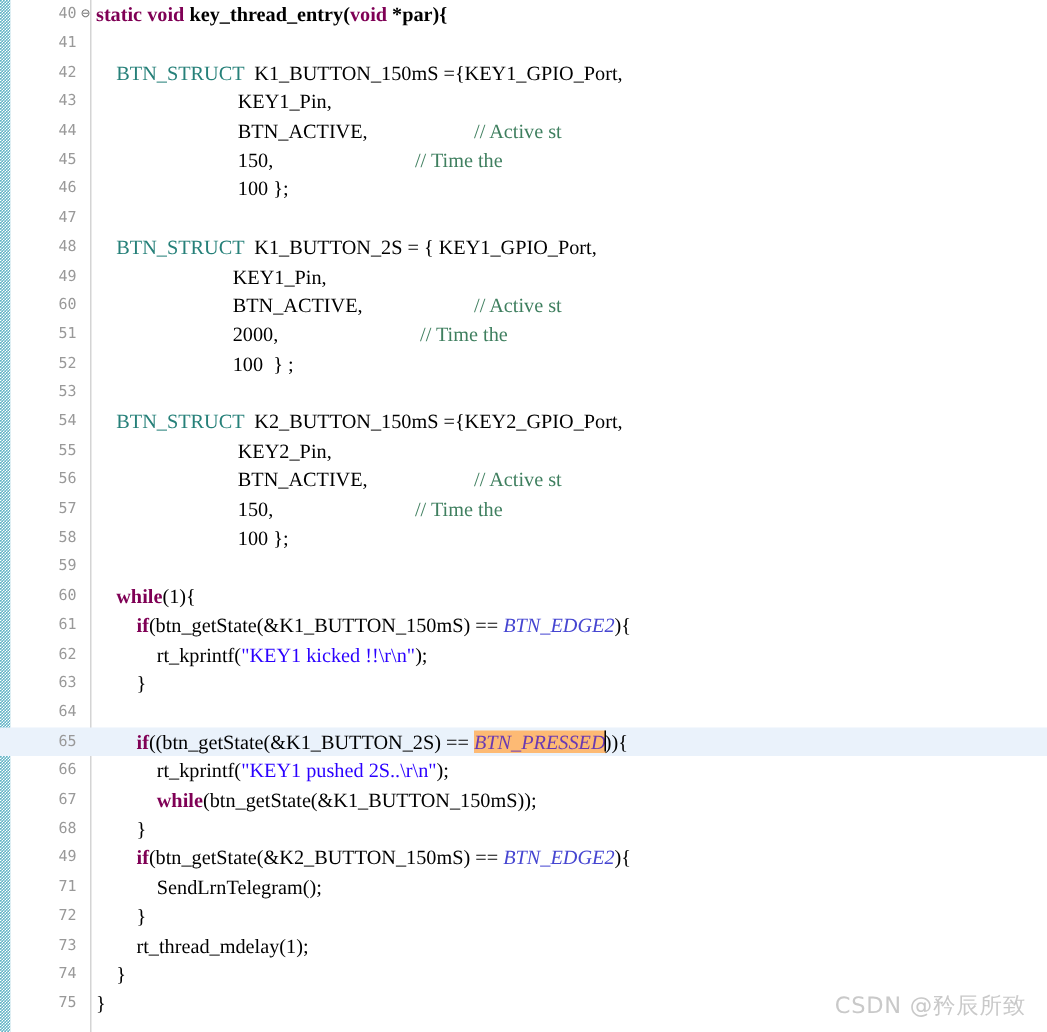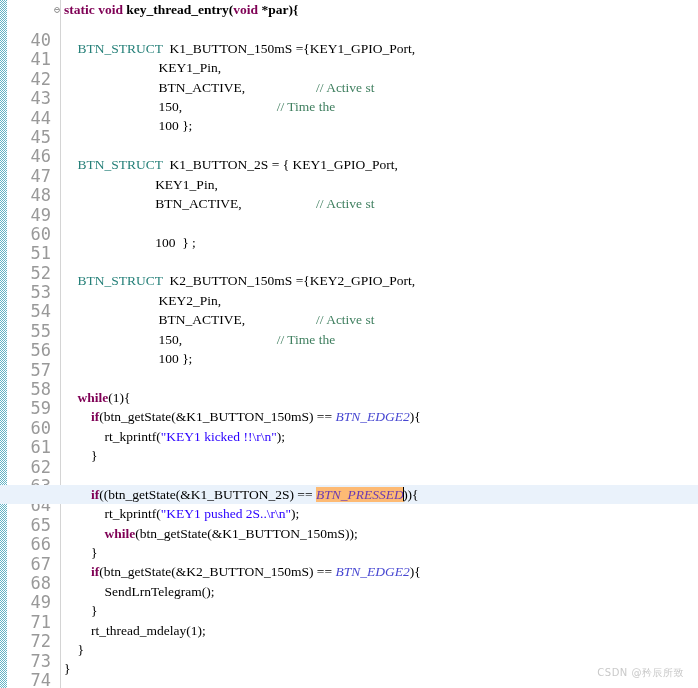--- a/index.html
+++ b/index.html
@@ -70,23 +70,22 @@
   .line.current {
     background: #eaf2fb;
   }
 
   .lnum {
     position: absolute;
     left: 7px;
     width: 44px;
     text-align: right;
     color: #999999;
-    font-size: 17px;
+    font-size: 10px;
     font-family: "DejaVu Sans Mono", monospace;
-    margin-top: 31px;
   }
 
   .fold {
     position: absolute;
     left: 52px;
     width: 10px;
     color: #7a7a7a;
     font-size: 10px;
     text-align: center;
   }
@@ -124,21 +123,21 @@
     vertical-align: -2px;
     margin: 0 -0.8px;
   }
 
   
   .watermark {
     position: absolute;
     right: 14px;
     bottom: 8px;
     color: #c9c9c9;
-    font-size: 10px;
+    font-size: 15px;
     font-family: "DejaVu Sans", sans-serif;
     letter-spacing: 0.5px;
     user-select: none;
   }
 </style>
 </head>
 <body>
 
 <div id="editor">
 
@@ -151,21 +150,21 @@
       <div class="line"><span class="lnum">41</span><span class="code"></span></div>
       <div class="line"><span class="lnum">42</span><span class="code"><span class="plain">    </span><span class="type">BTN_STRUCT</span><span class="plain">  K1_BUTTON_150mS ={KEY1_GPIO_Port,</span></span></div>
       <div class="line"><span class="lnum">43</span><span class="code"><span class="plain">                            KEY1_Pin,</span></span></div>
       <div class="line"><span class="lnum">44</span><span class="code"><span class="plain">                            BTN_ACTIVE,</span><span class="plain">                     </span><span class="cmt">// Active st</span></span></div>
       <div class="line"><span class="lnum">45</span><span class="code"><span class="plain">                            150,</span><span class="plain">                            </span><span class="cmt">// Time the</span></span></div>
       <div class="line"><span class="lnum">46</span><span class="code"><span class="plain">                            100 };</span></span></div>
       <div class="line"><span class="lnum">47</span><span class="code"></span></div>
       <div class="line"><span class="lnum">48</span><span class="code"><span class="plain">    </span><span class="type">BTN_STRUCT</span><span class="plain">  K1_BUTTON_2S = { KEY1_GPIO_Port,</span></span></div>
       <div class="line"><span class="lnum">49</span><span class="code"><span class="plain">                           KEY1_Pin,</span></span></div>
       <div class="line"><span class="lnum">60</span><span class="code"><span class="plain">                           BTN_ACTIVE,</span><span class="plain">                      </span><span class="cmt">// Active st</span></span></div>
-      <div class="line"><span class="lnum">51</span></div>
+      <div class="line"><span class="lnum">51</span><span class="code"><span class="plain">                           2000,</span><span class="plain">                            </span><span class="cmt">// Time the</span></span></div>
       <div class="line"><span class="lnum">52</span><span class="code"><span class="plain">                           100  } ;</span></span></div>
       <div class="line"><span class="lnum">53</span><span class="code"></span></div>
       <div class="line"><span class="lnum">54</span><span class="code"><span class="plain">    </span><span class="type">BTN_STRUCT</span><span class="plain">  K2_BUTTON_150mS ={KEY2_GPIO_Port,</span></span></div>
       <div class="line"><span class="lnum">55</span><span class="code"><span class="plain">                            KEY2_Pin,</span></span></div>
       <div class="line"><span class="lnum">56</span><span class="code"><span class="plain">                            BTN_ACTIVE,</span><span class="plain">                     </span><span class="cmt">// Active st</span></span></div>
       <div class="line"><span class="lnum">57</span><span class="code"><span class="plain">                            150,</span><span class="plain">                            </span><span class="cmt">// Time the</span></span></div>
       <div class="line"><span class="lnum">58</span><span class="code"><span class="plain">                            100 };</span></span></div>
       <div class="line"><span class="lnum">59</span><span class="code"></span></div>
       <div class="line"><span class="lnum">60</span><span class="code"><span class="plain">    </span><span class="kw">while</span><span class="plain">(1){</span></span></div>
       <div class="line"><span class="lnum">61</span><span class="code"><span class="plain">        </span><span class="kw">if</span><span class="plain">(btn_getState(&amp;K1_BUTTON_150mS) == </span><span class="enumc">BTN_EDGE2</span><span class="plain">){</span></span></div>

